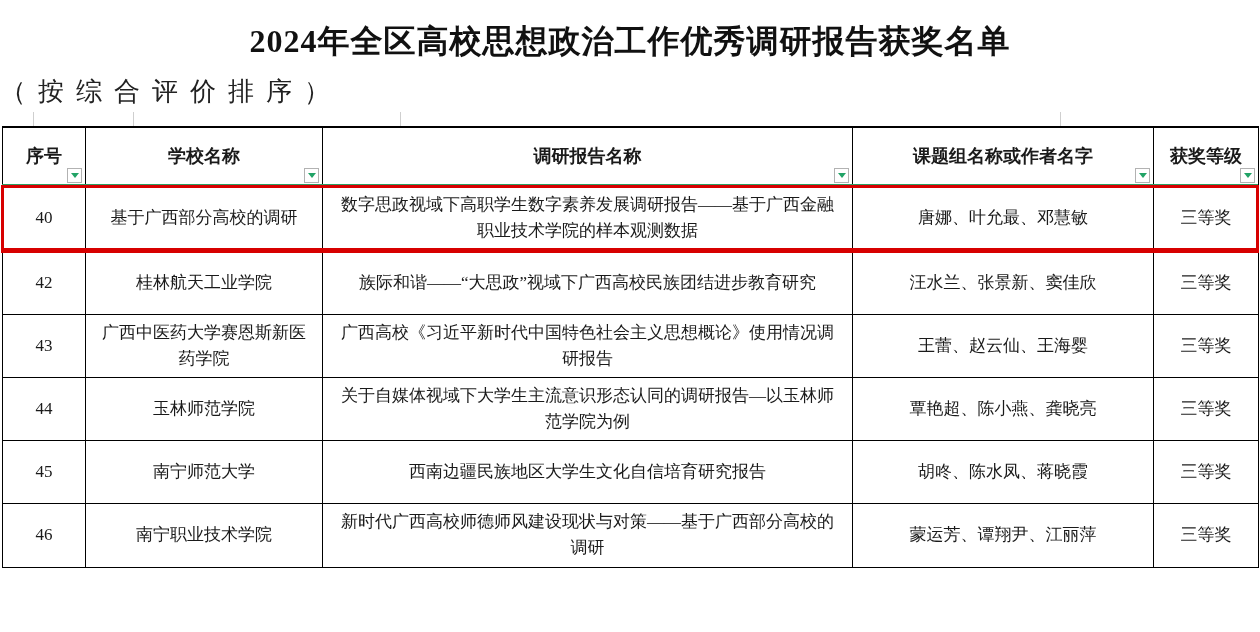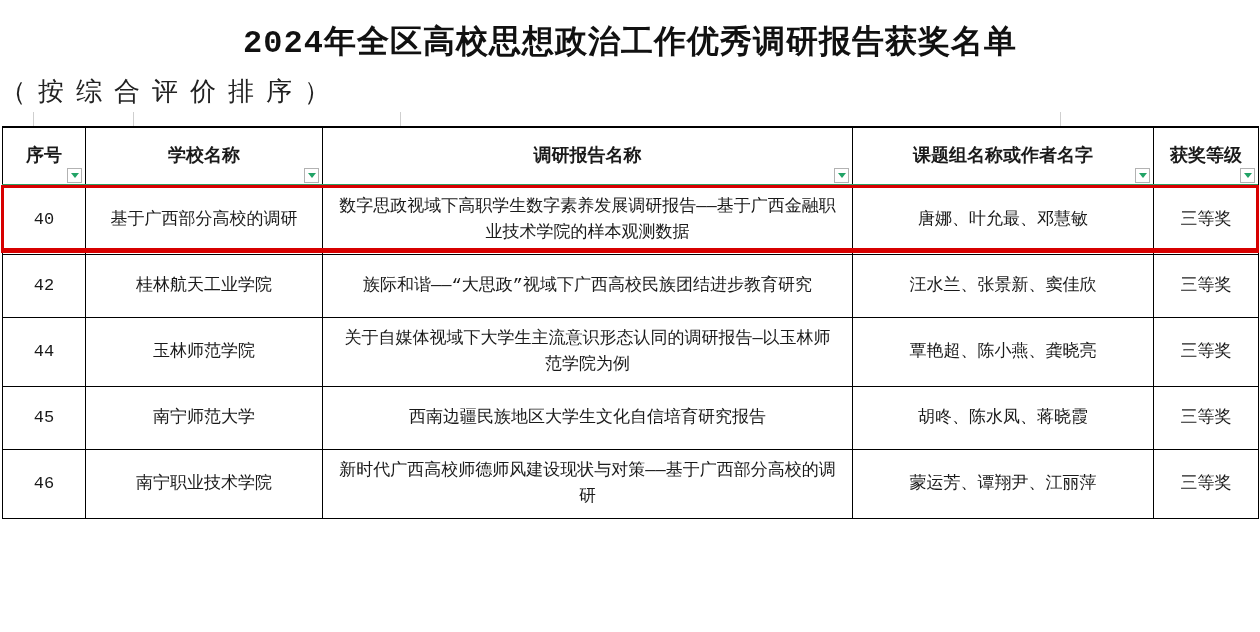--- a/index.html
+++ b/index.html
@@ -1,21 +1,21 @@
 <!DOCTYPE html>
 <html><head>
 <meta charset="utf-8">
 <style>
   html,body{margin:0;padding:0;}
   body{
     width:1260px;height:632px;background:#ffffff;overflow:hidden;
     font-family:"Liberation Serif","DejaVu Serif",serif;color:#1a1a1a;
     position:relative;
   }
-  .page{position:relative;width:1260px;height:448px;font-family:Liberation Mono, monospace;}
+  .page{position:relative;width:1260px;height:448px;}
 
   
   .doc-title{
     position:absolute;left:0;top:20px;width:1260px;text-align:center;
     font-size:32px;font-weight:700;letter-spacing:1px;color:#111;
   }
   .doc-subtitle{
     position:absolute;left:0;top:74px;width:1260px;text-align:left;
     font-size:26px;font-weight:400;letter-spacing:12px;color:#222;
   }
@@ -33,21 +33,21 @@
     border:1.5px solid #000;
     text-align:center;vertical-align:middle;
     padding:2px 10px;box-sizing:border-box;
     font-size:17px;line-height:26px;
     overflow:hidden;
   }
   thead th{
     font-weight:700;font-size:18px;position:relative;
     border-top:2px solid #000;
   }
-  td.c-report{padding:8px 14px;}
+  td.c-report{padding:2px 14px;}
 
   
   .filter-btn{
     position:absolute;right:3px;bottom:2px;width:15px;height:15px;
     background:#fff;border:1px solid #b2b2b2;box-sizing:border-box;
     display:flex;align-items:center;justify-content:center;
   }
   .filter-tri{
     width:0;height:0;border-left:4px solid transparent;border-right:4px solid transparent;
     border-top:5px solid #21a366;
@@ -116,20 +116,27 @@
             <td class="c-award">三等奖</td>
           </tr>
           <tr style="height: 63px;">
             <td class="c-no">42</td>
             <td class="c-school">桂林航天工业学院</td>
             <td class="c-report">族际和谐——“大思政”视域下广西高校民族团结进步教育研究</td>
             <td class="c-authors">汪水兰、张景新、窦佳欣</td>
             <td class="c-award">三等奖</td>
           </tr>
           <tr style="height: 63px;">
+            <td class="c-no">43</td>
+            <td class="c-school">广西中医药大学赛恩斯新医药学院</td>
+            <td class="c-report">广西高校《习近平新时代中国特色社会主义思想概论》使用情况调研报告</td>
+            <td class="c-authors">王蕾、赵云仙、王海婴</td>
+            <td class="c-award">三等奖</td>
+          </tr>
+          <tr style="height: 63px;">
             <td class="c-no">44</td>
             <td class="c-school">玉林师范学院</td>
             <td class="c-report">关于自媒体视域下大学生主流意识形态认同的调研报告—以玉林师范学院为例</td>
             <td class="c-authors">覃艳超、陈小燕、龚晓亮</td>
             <td class="c-award">三等奖</td>
           </tr>
           <tr style="height: 63px;">
             <td class="c-no">45</td>
             <td class="c-school">南宁师范大学</td>
             <td class="c-report">西南边疆民族地区大学生文化自信培育研究报告</td>

